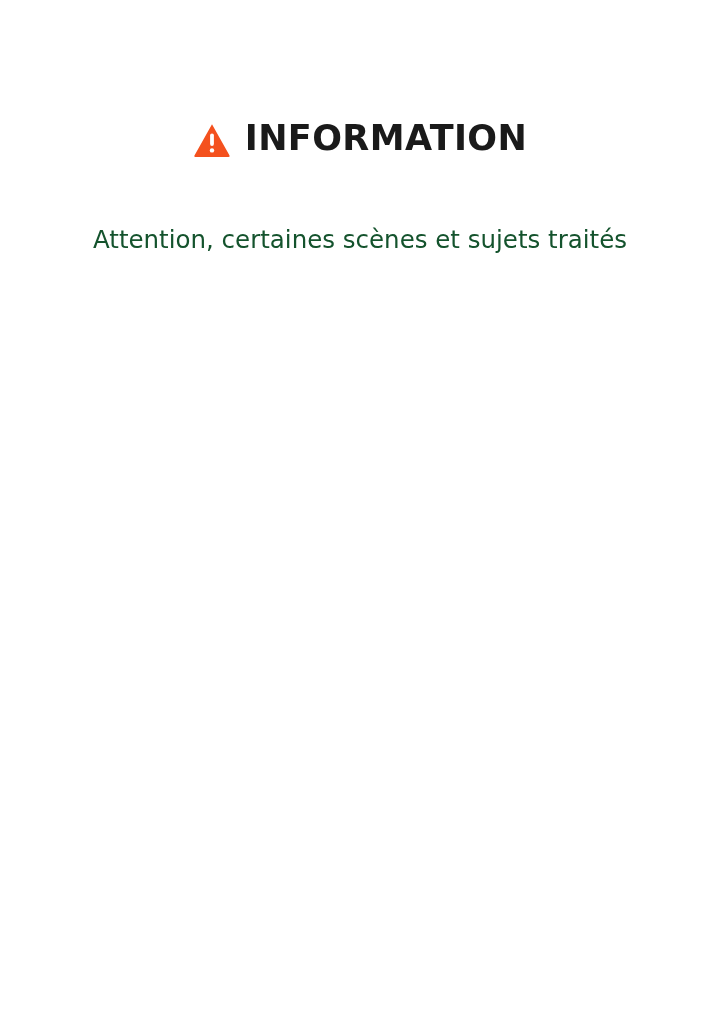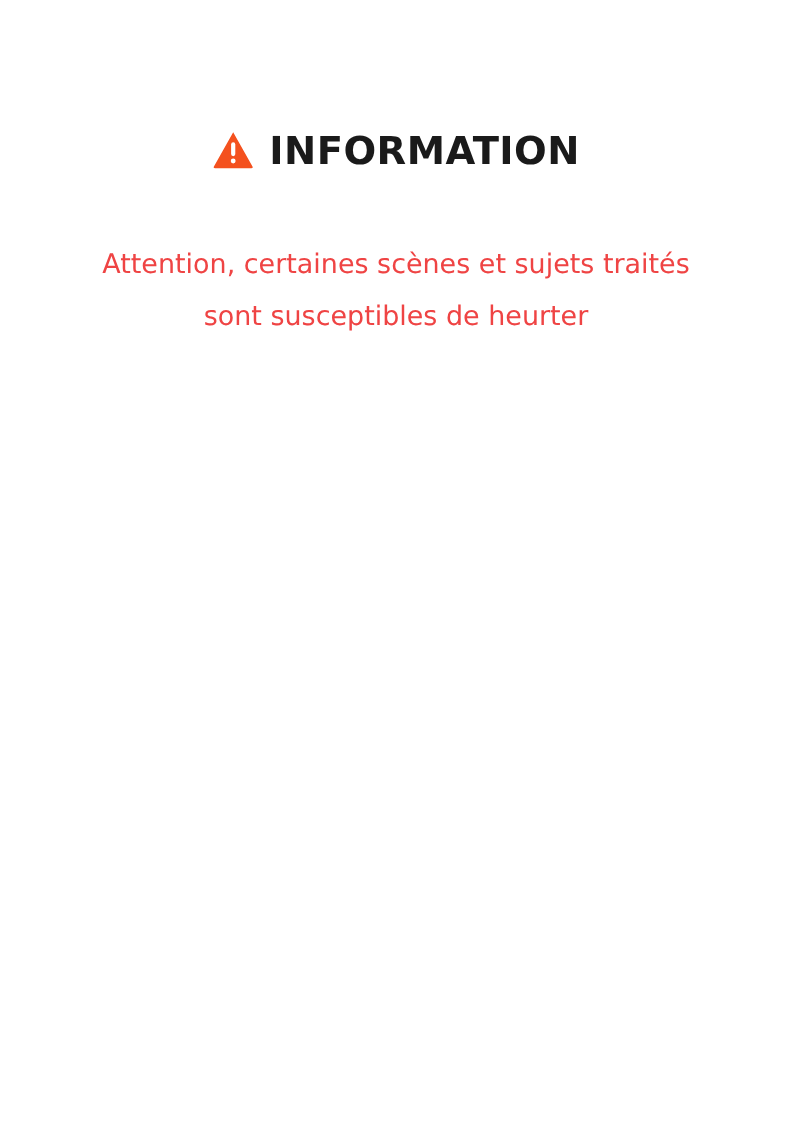--- a/index.html
+++ b/index.html
@@ -25,21 +25,21 @@
   .notice {
     position: absolute;
     top: 118px;
     left: 0;
     width: 720px;
     text-align: center;
   }
 
   .notice-heading {
     display: flex;
-    align-items: flex-start;
+    align-items: flex-end;
     justify-content: center;
     gap: 14px;
     margin: 0;
     padding: 0;
   }
 
   .warning-icon {
     display: inline-block;
     width: 38px;
     height: 36px;
@@ -53,21 +53,21 @@
     letter-spacing: 0.4px;
     color: #1a1a1a;
     white-space: nowrap;
   }
 
   .notice-body {
     margin: 0;
     padding: 0;
     font-size: 24.5px;
     line-height: 47px;
-    color: #ef4444;
+    color: #14532d;
   }
 
   .notice-body .line {
     display: block;
     white-space: nowrap;
   }
 
   .notice-body .line-1 { margin-top: 58px; }
 </style>
 </head>
@@ -83,18 +83,17 @@
           <path d="M19 2.2 L36.4 33.2 Q37.4 34.9 35.5 34.9 L2.5 34.9 Q0.6 34.9 1.6 33.2 Z" fill="#f4511e"></path>
           <rect x="17.1" y="11.4" width="3.8" height="12.6" rx="1.9" fill="#ffffff"></rect>
           <circle cx="19" cy="28.4" r="2.2" fill="#ffffff"></circle>
         </svg>
       </span>
       <span class="notice-title">INFORMATION</span>
     </div>
 
     <p class="notice-body">
       <span class="line line-1">Attention, certaines scènes et sujets traités</span>
-      <span class="line line-2">sont susceptibles de heurter</span>
     </p>
 
   </div>
 
 </div>
 
 </body></html>

